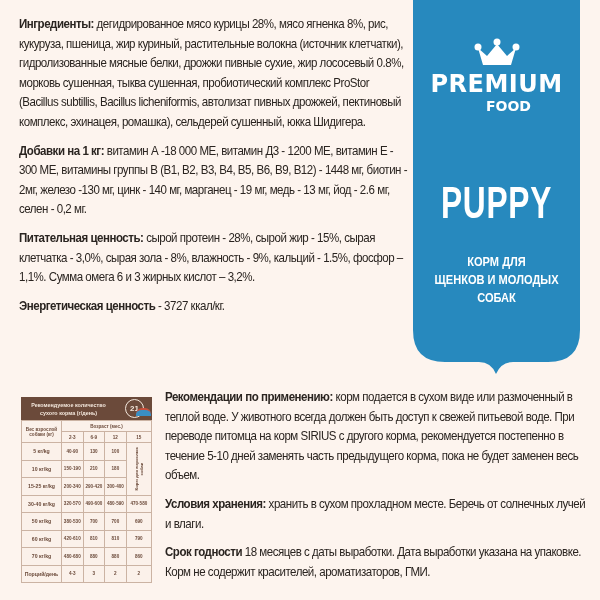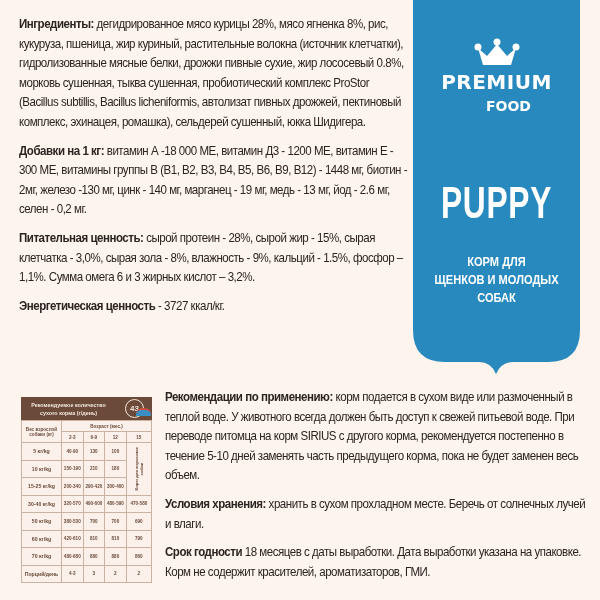--- a/index.html
+++ b/index.html
@@ -15,21 +15,21 @@
   }
   .para { margin-bottom: 9px; }
   .para b { font-weight: bold; }
 
   .panel {
     position: absolute; left: 413px; top: 0; width: 167px; height: 375px;
   }
   .panel svg.shape { position: absolute; left: 0; top: 0; }
   .panel .content { position: absolute; left: 0; top: 0; width: 167px; text-align: center; color: #fff; }
   .crown { position: absolute; left: 61px; top: 38px; }
-  .premium { position: absolute; top: 70px; width: 167px; font-family: "DejaVu Sans", sans-serif; font-weight: bold; font-size: 20px; letter-spacing: 0.5px; }
+  .premium { position: absolute; top: 70px; width: 167px; font-family: "DejaVu Sans", sans-serif; font-weight: bold; font-size: 24px; letter-spacing: 0.5px; }
   .food { position: absolute; top: 98px; width: 167px; font-family: "DejaVu Sans", sans-serif; font-weight: bold; font-size: 14px; margin-left: 12px; }
   .puppy { position: absolute; top: 178px; width: 167px; font-family: "Liberation Sans", sans-serif; font-weight: bold; font-size: 44px; letter-spacing: 1px; transform: scaleX(0.72); transform-origin: center top; }
   .desc { position: absolute; top: 253px; width: 167px; font-family: "Liberation Sans", sans-serif; font-weight: bold; font-size: 13.5px; line-height: 18px; transform: scaleX(0.82); transform-origin: center top; }
 
   .feed-table { position: absolute; left: 21px; top: 397px; width: 131px; }
   .ft-head {
     background: #6b4a3a; height: 23px; width: 131px; position: relative;
     color: #f3e7dc; font-size: 6px; font-weight: bold; line-height: 8px; padding: 4px 0 0 5px;
   }
   .ft-head .t { width: 85px; text-align: center; display: block; transform: scaleX(0.9); }
@@ -73,21 +73,21 @@
       <div>ЩЕНКОВ И МОЛОДЫХ</div>
       <div>СОБАК</div>
     </div>
   </div>
 </div>
 
 <div class="feed-table">
   <div class="ft-head">
     <span class="t">Рекомендуемое количество</span>
     <span class="t">сухого корма (г/день)</span>
-    <div class="badge"><span>43</span></div>
+    <div class="badge"><span>21</span></div>
     <div class="badge-roof"></div>
   </div>
   <table>
     <tbody>
         <tr>
       <th rowspan="2" class="w">Вес взрослой собаки (кг)</th>
       <th colspan="4">Возраст (мес.)</th>
     </tr>
     <tr>
       <th>2-3</th>

